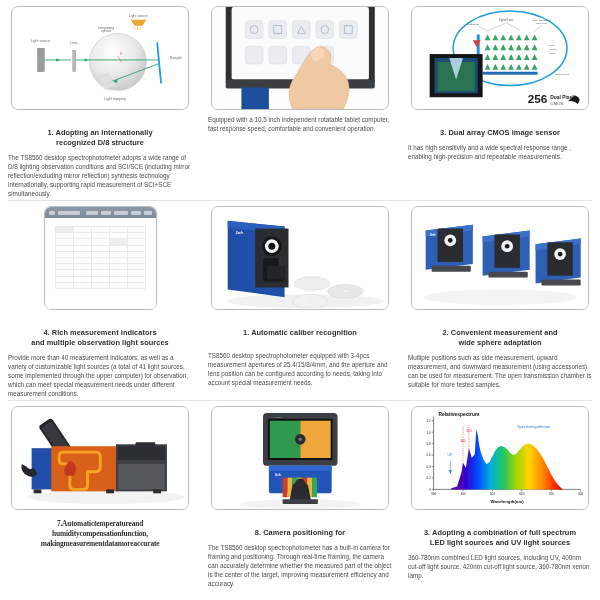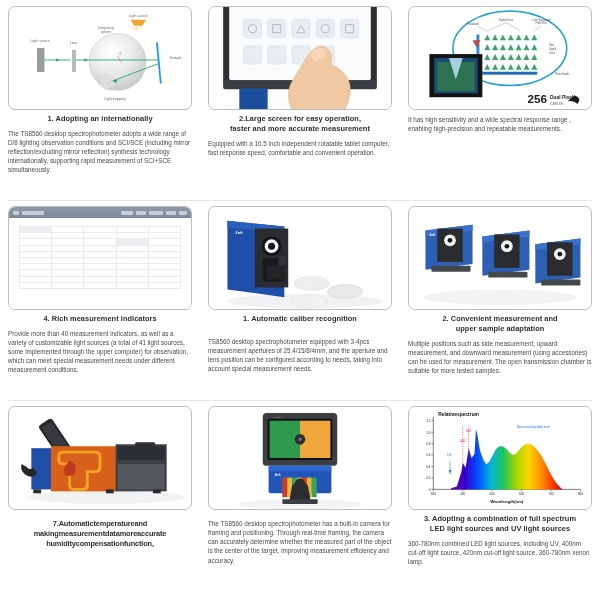--- a/index.html
+++ b/index.html
@@ -28,41 +28,42 @@
     width: 600px;
     height: 600px;
   }
   .cell {
     position: relative;
     box-sizing: border-box;
     padding: 6px 8px 4px 8px;
     display: flex;
     flex-direction: column;
     overflow: hidden;
+    align-items: center;
   }
   .imgbox {
     border: 1px solid #b9bcc0;
     border-radius: 7px;
     height: 104px;
     box-sizing: border-box;
     background: #ffffff;
     overflow: hidden;
     position: relative;
     flex: 0 0 auto;
   }
   .cap-title {
     text-align: center;
     font-size: 7.4px;
     font-weight: bold;
     color: #2f2f2f;
     line-height: 1.35;
-    margin-top: 4px;
+    margin-top: 18px;
     letter-spacing: 0.05px;
   }
-  .cap-title.nospace { letter-spacing: -0.15px; }
+  .cap-title.nospace { letter-spacing: -0.15px; font-family: Liberation Serif, serif; }
   .cap-body {
     font-size: 6.3px;
     line-height: 1.45;
     color: #4a4a4a;
     margin-top: 5px;
     text-align: left;
   }
   .divider {
     position: absolute;
     left: 8px;
@@ -155,20 +156,21 @@
           <text x="110" y="49" font-size="3" fill="#d05a5a" font-family="Liberation Sans, sans-serif">8°</text>
           <line x1="149" y1="58" x2="96" y2="78" stroke="#21a56a" stroke-width="0.9"></line>
           <polygon points="103,75.4 108,73.9 106.4,77.4" fill="#21a56a"></polygon>
           <path d="M90 70 q-6 10 6 14 q10 3 12 -6" fill="none" stroke="#cfd0d2" stroke-width="0.6"></path>
           <path d="M86 72 l10 12 l10 -4 l-8 -12 z" fill="#dfe0e2" stroke="#c2c3c5" stroke-width="0.4" opacity="0.85"></path>
           <text x="105" y="95" font-size="3.6" fill="#6b6c6e" text-anchor="middle" font-family="Liberation Sans, sans-serif">Light trapping</text>
         </svg>
       </div>
       <div class="cap-title">
         <div>1. Adopting an internationally</div>
+        <div>recognized D/8 structure</div>
       </div>
       <div class="cap-body">The TS8560 desktop spectrophotometer adopts a wide range of D/8 lighting observation conditions and SCI/SCE (including mirror reflection/excluding mirror reflection) synthesis technology internationally, supporting rapid measurement of SCI+SCE simultaneously.</div>
     </div>
 
     <div class="cell">
       <div class="imgbox">
         <svg class="d8" viewBox="0 0 180 104" preserveAspectRatio="xMidYMid slice">
           <rect x="0" y="0" width="180" height="104" fill="#fdfdfd"></rect>
           <rect x="14" y="-6" width="152" height="86" rx="5" fill="#2d2f33"></rect>
           <rect x="20" y="0" width="140" height="74" rx="2" fill="#fafbfc"></rect>
@@ -188,24 +190,20 @@
             <rect x="63" y="19" width="8" height="8"></rect>
             <path d="M87 27 l4 -7 l4 7 z"></path>
             <circle cx="115" cy="23" r="4"></circle>
             <path d="M135 19 h8 v8 h-8 z"></path>
           </g>
           <rect x="14" y="74" width="152" height="9" rx="2" fill="#3a3d42"></rect>
           <rect x="30" y="82" width="28" height="22" fill="#1b4f9c"></rect>
           <path d="M96 52 q10 -16 20 -10 q8 5 4 16 q14 6 18 16 q5 12 -4 30 l-52 0 q-8 -18 2 -32 q6 -10 12 -20 z" fill="#f0c9a3" stroke="#dcb08a" stroke-width="0.5"></path>
           <path d="M100 48 q6 -9 12 -6 q5 3 2 10 l-10 4 z" fill="#f6d6b6"></path>
         </svg>
-      </div>
-      <div class="cap-title">
-        <div>2.Large screen for easy operation,</div>
-        <div>faster and more accurate measurement</div>
       </div>
       <div class="cap-body">Equipped with a 10.5 inch independent rotatable tablet computer, fast response speed, comfortable and convenient operation.</div>
     </div>
 
     <div class="cell">
       <div class="imgbox">
         <svg class="cmos" viewBox="0 0 180 104" preserveAspectRatio="xMidYMid meet">
           <rect x="0" y="0" width="180" height="104" fill="#ffffff"></rect>
           <ellipse cx="100" cy="42" rx="58" ry="38" fill="#ffffff" stroke="#1f9fd4" stroke-width="1.6"></ellipse>
           <g>
@@ -272,20 +270,23 @@
             <path d="M23 52 L67 52 L67 88 L23 88 Z" fill="#1a4f7a" opacity="0.9"></path>
             <path d="M26 56 L64 56 L64 86 L26 86 Z" fill="#2f7a4a" opacity="0.85"></path>
             <path d="M38 52 l14 0 l-7 22 z" fill="#bfe2f5" opacity="0.85"></path>
           </g>
           <text x="118" y="98" font-size="12" font-weight="bold" fill="#1a1a1a" font-family="Liberation Sans, sans-serif">256</text>
           <text x="141" y="94" font-size="5" font-weight="bold" fill="#1a1a1a" font-family="Liberation Sans, sans-serif">Dual Pixel</text>
           <text x="141" y="99.5" font-size="4.4" fill="#555" font-family="Liberation Sans, sans-serif">CMOS</text>
           <path d="M166 90 q8 3 3 9 q-4 -4 -10 -3 z" fill="#1a1a1a"></path>
         </svg>
       </div>
+      <div class="cap-title">
+        <div>3. Dual array CMOS image sensor</div>
+      </div>
       <div class="cap-body">It has high sensitivity and a wide spectral response range , enabling high-precision and repeatable measurements.</div>
     </div>
 
     <div class="cell">
       <div class="imgbox">
         <div class="sw">
           <div class="sw-bar">
             <span class="tb" style="width:6px"></span>
             <span class="tb" style="width:22px"></span>
             <span style="flex:1"></span>
@@ -368,20 +369,21 @@
                     <td></td>
                     <td></td>
                   </tr>
             </tbody>
               </table>
           </div>
         </div>
       </div>
       <div class="cap-title">
         <div>4. Rich measurement indicators</div>
+        <div>and multiple observation light sources</div>
       </div>
       <div class="cap-body">Provide more than 40 measurement indicators, as well as a variety of customizable light sources (a total of 41 light sources, some implemented through the upper computer) for observation, which can meet special measurement needs under different measurement conditions.</div>
     </div>
 
     <div class="cell">
       <div class="imgbox">
         <svg class="d8" viewBox="0 0 180 104" preserveAspectRatio="xMidYMid meet">
           <rect x="0" y="0" width="180" height="104" fill="#ffffff"></rect>
           <ellipse cx="95" cy="96" rx="80" ry="7" fill="#f0f1f2"></ellipse>
           <path d="M16 14 L74 20 L74 92 L16 84 Z" fill="#1f4fa8"></path>
@@ -435,21 +437,21 @@
             <rect x="138" y="36" width="26" height="34" fill="#2a2c2f"></rect>
             <circle cx="151" cy="48" r="6" fill="#f2f2f2"></circle>
             <circle cx="151" cy="48" r="2.4" fill="#17181a"></circle>
             <rect x="132" y="74" width="40" height="6" rx="1" fill="#45484c"></rect>
           </g>
           <text x="18" y="30" font-size="3.4" fill="#ffffff" font-style="italic" font-weight="bold" font-family="Liberation Sans, sans-serif">3nh</text>
         </svg>
       </div>
       <div class="cap-title">
         <div>2. Convenient measurement and</div>
-        <div>upper sample adaptation</div>
+        <div>wide sphere adaptation</div>
       </div>
       <div class="cap-body">Multiple positions such as side measurement, upward measurement, and downward measurement (using accessories) can be used for measurement. The open transmission chamber is suitable for more tested samples.</div>
     </div>
 
     <div class="cell">
       <div class="imgbox">
         <svg class="d8" viewBox="0 0 180 104" preserveAspectRatio="xMidYMid meet">
           <rect x="0" y="0" width="180" height="104" fill="#ffffff"></rect>
           <ellipse cx="96" cy="92" rx="80" ry="7" fill="#f1f2f3"></ellipse>
           <g transform="rotate(-34 54 28)">
@@ -465,22 +467,22 @@
           <rect x="108" y="58" width="48" height="26" rx="1" fill="#55585d"></rect>
           <rect x="126" y="36" width="20" height="4" rx="1" fill="#2b2e32"></rect>
           <path d="M10 58 q-2 8 6 12 q6 3 10 -2 l-4 -6 q-4 3 -7 -1 z" fill="#25272b"></path>
           <rect x="22" y="84" width="8" height="4" fill="#2a2c2f"></rect>
           <rect x="96" y="84" width="8" height="4" fill="#2a2c2f"></rect>
           <rect x="144" y="84" width="8" height="4" fill="#2a2c2f"></rect>
         </svg>
       </div>
       <div class="cap-title nospace" style="margin-top:9px">
         <div>7.Automatictemperatureand</div>
+        <div>humiditycompensationfunction,</div>
         <div>makingmeasurementdatamoreaccurate</div>
-        <div>humiditycompensationfunction,</div>
       </div>
     </div>
 
     <div class="cell">
       <div class="imgbox">
         <svg class="d8" viewBox="0 0 180 104" preserveAspectRatio="xMidYMid meet">
           <rect x="0" y="0" width="180" height="104" fill="#ffffff"></rect>
           <ellipse cx="90" cy="99" rx="62" ry="5" fill="#f2f3f4"></ellipse>
           <rect x="52" y="6" width="76" height="54" rx="4" fill="#3b3e43"></rect>
           <rect x="57" y="12" width="66" height="42" rx="1" fill="#101214"></rect>
@@ -500,20 +502,21 @@
             <rect x="92" y="72" width="5" height="20" fill="#d03a2a"></rect>
             <rect x="97" y="72" width="5" height="20" fill="#e8b83a"></rect>
             <rect x="102" y="72" width="5" height="20" fill="#3ba35a"></rect>
           </g>
           <path d="M82 80 q8 -9 16 0 l3 16 l-22 0 z" fill="#2a2c2f"></path>
           <circle cx="90" cy="78" r="5" fill="#2a2c2f"></circle>
           <rect x="72" y="94" width="36" height="5" rx="1" fill="#3b3e43"></rect>
         </svg>
       </div>
       <div class="cap-title">
+        <div>8. Camera positioning for</div>
       </div>
       <div class="cap-body">The TS8560 desktop spectrophotometer has a built-in camera for framing and positioning. Through real-time framing, the camera can accurately determine whether the measured part of the object is the center of the target, improving measurement efficiency and accuracy.</div>
     </div>
 
     <div class="cell">
       <div class="imgbox">
         <div class="chart-wrap">
           <svg class="chart-svg" id="spectrum-chart" viewBox="0 0 180 104" preserveAspectRatio="xMidYMid meet">
               <defs>
                 <linearGradient id="spec" x1="46" y1="0" x2="154" y2="0" gradientUnits="userSpaceOnUse" x="0" y="0">

